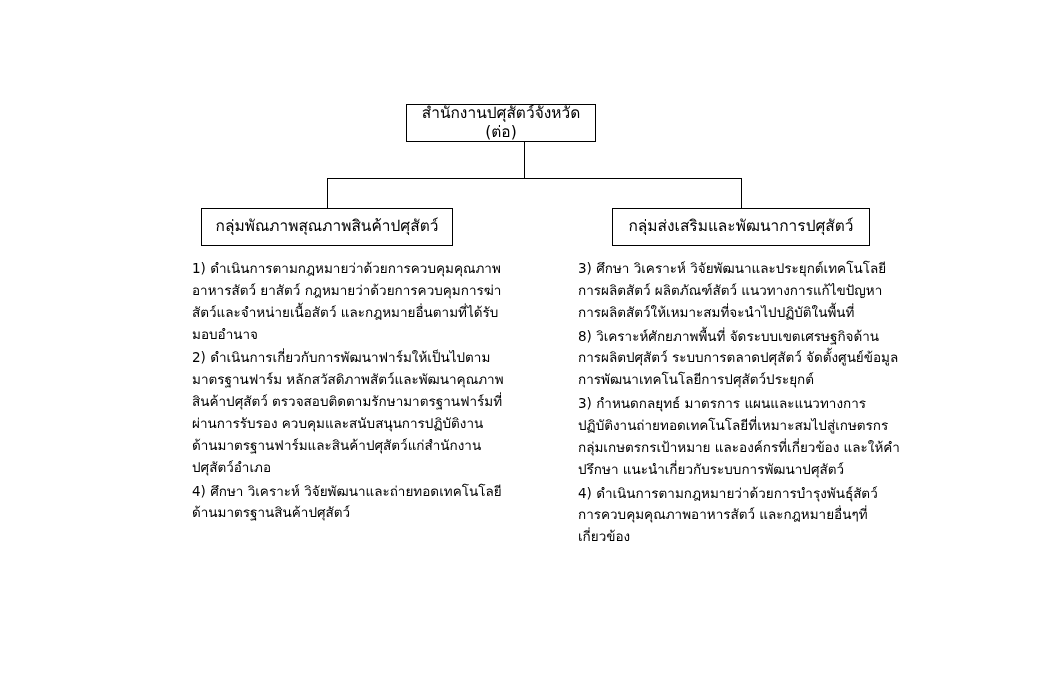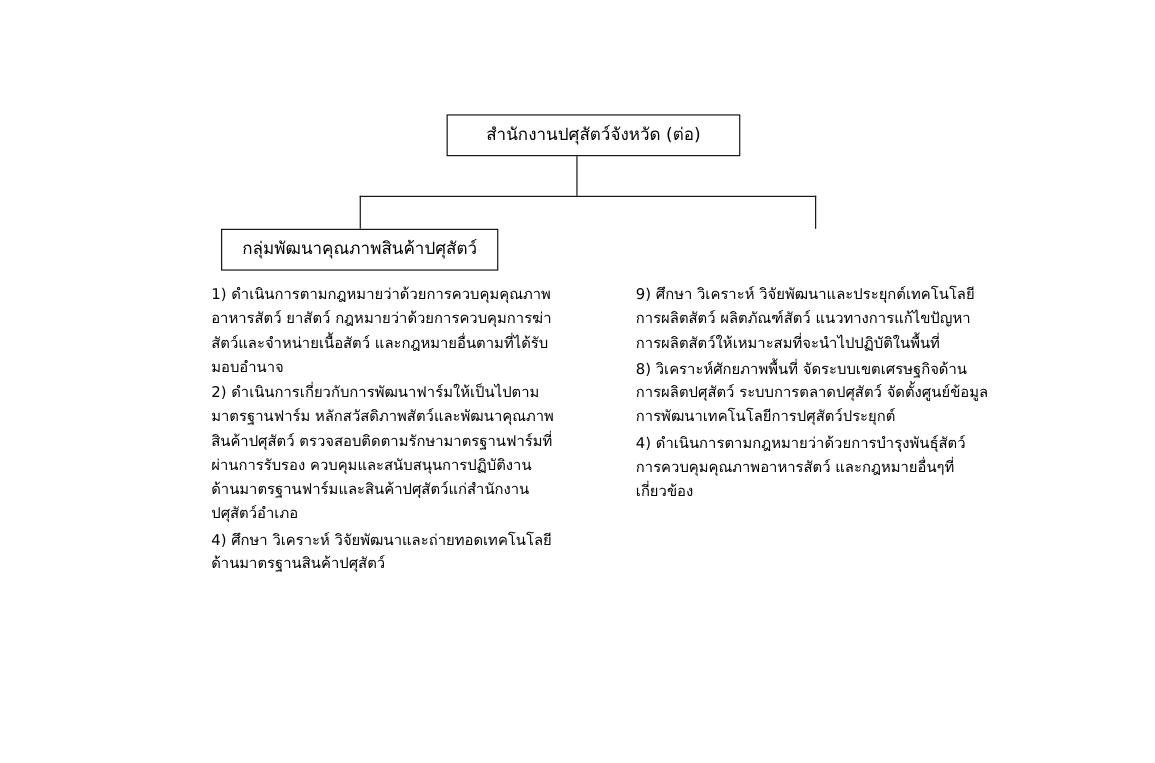--- a/index.html
+++ b/index.html
@@ -34,21 +34,21 @@
     justify-content: center;
     text-align: center;
     font-size: 15.5px;
     line-height: 1.25;
     padding: 4px 10px;
   }
 
   .node-root {
     left: 406px;
     top: 104px;
-    width: 267px;
+    width: 190px;
     height: 38px;
   }
 
   .node-left {
     left: 201px;
     top: 208px;
     width: 252px;
     height: 38px;
   }
 
@@ -117,29 +117,33 @@
   <div class="node node-root">
     <span>สำนักงานปศุสัตว์จังหวัด (ต่อ)</span>
   </div>
 
   <div class="line line-v-root"></div>
   <div class="line line-h-bus"></div>
   <div class="line line-v-left"></div>
   <div class="line line-v-right"></div>
 
   <div class="node node-left">
-    <span>กลุ่มพัฒนาคุณภาพสินค้าปศุสัตว์</span>
+    <span>กลุ่มพัณภาพสุณภาพสินค้าปศุสัตว์</span>
   </div>
 
+  <div class="node node-right">
+    <span>กลุ่มส่งเสริมและพัฒนาการปศุสัตว์</span>
+  </div>
 
   <div class="col col-left">
     <p class="item">1) ดำเนินการตามกฎหมายว่าด้วยการควบคุมคุณภาพอาหารสัตว์ ยาสัตว์ กฎหมายว่าด้วยการควบคุมการฆ่าสัตว์และจำหน่ายเนื้อสัตว์ และกฎหมายอื่นตามที่ได้รับมอบอำนาจ</p>
     <p class="item">2) ดำเนินการเกี่ยวกับการพัฒนาฟาร์มให้เป็นไปตามมาตรฐานฟาร์ม หลักสวัสดิภาพสัตว์และพัฒนาคุณภาพสินค้าปศุสัตว์ ตรวจสอบติดตามรักษามาตรฐานฟาร์มที่ผ่านการรับรอง ควบคุมและสนับสนุนการปฏิบัติงานด้านมาตรฐานฟาร์มและสินค้าปศุสัตว์แก่สำนักงานปศุสัตว์อำเภอ</p>
     <p class="item">4) ศึกษา วิเคราะห์ วิจัยพัฒนาและถ่ายทอดเทคโนโลยีด้านมาตรฐานสินค้าปศุสัตว์</p>
   </div>
 
   <div class="col col-right">
-    <p class="item">9) ศึกษา วิเคราะห์ วิจัยพัฒนาและประยุกต์เทคโนโลยีการผลิตสัตว์ ผลิตภัณฑ์สัตว์ แนวทางการแก้ไขปัญหาการผลิตสัตว์ให้เหมาะสมที่จะนำไปปฏิบัติในพื้นที่</p>
+    <p class="item">3) ศึกษา วิเคราะห์ วิจัยพัฒนาและประยุกต์เทคโนโลยีการผลิตสัตว์ ผลิตภัณฑ์สัตว์ แนวทางการแก้ไขปัญหาการผลิตสัตว์ให้เหมาะสมที่จะนำไปปฏิบัติในพื้นที่</p>
     <p class="item">8) วิเคราะห์ศักยภาพพื้นที่ จัดระบบเขตเศรษฐกิจด้านการผลิตปศุสัตว์ ระบบการตลาดปศุสัตว์ จัดตั้งศูนย์ข้อมูลการพัฒนาเทคโนโลยีการปศุสัตว์ประยุกต์</p>
+    <p class="item">3) กำหนดกลยุทธ์ มาตรการ แผนและแนวทางการปฏิบัติงานถ่ายทอดเทคโนโลยีที่เหมาะสมไปสู่เกษตรกร กลุ่มเกษตรกรเป้าหมาย  และองค์กรที่เกี่ยวข้อง และให้คำปรึกษา แนะนำเกี่ยวกับระบบการพัฒนาปศุสัตว์</p>
     <p class="item">4) ดำเนินการตามกฎหมายว่าด้วยการบำรุงพันธุ์สัตว์ การควบคุมคุณภาพอาหารสัตว์ และกฎหมายอื่นๆที่เกี่ยวข้อง</p>
   </div>
 
 </div>
 
 </body></html>

